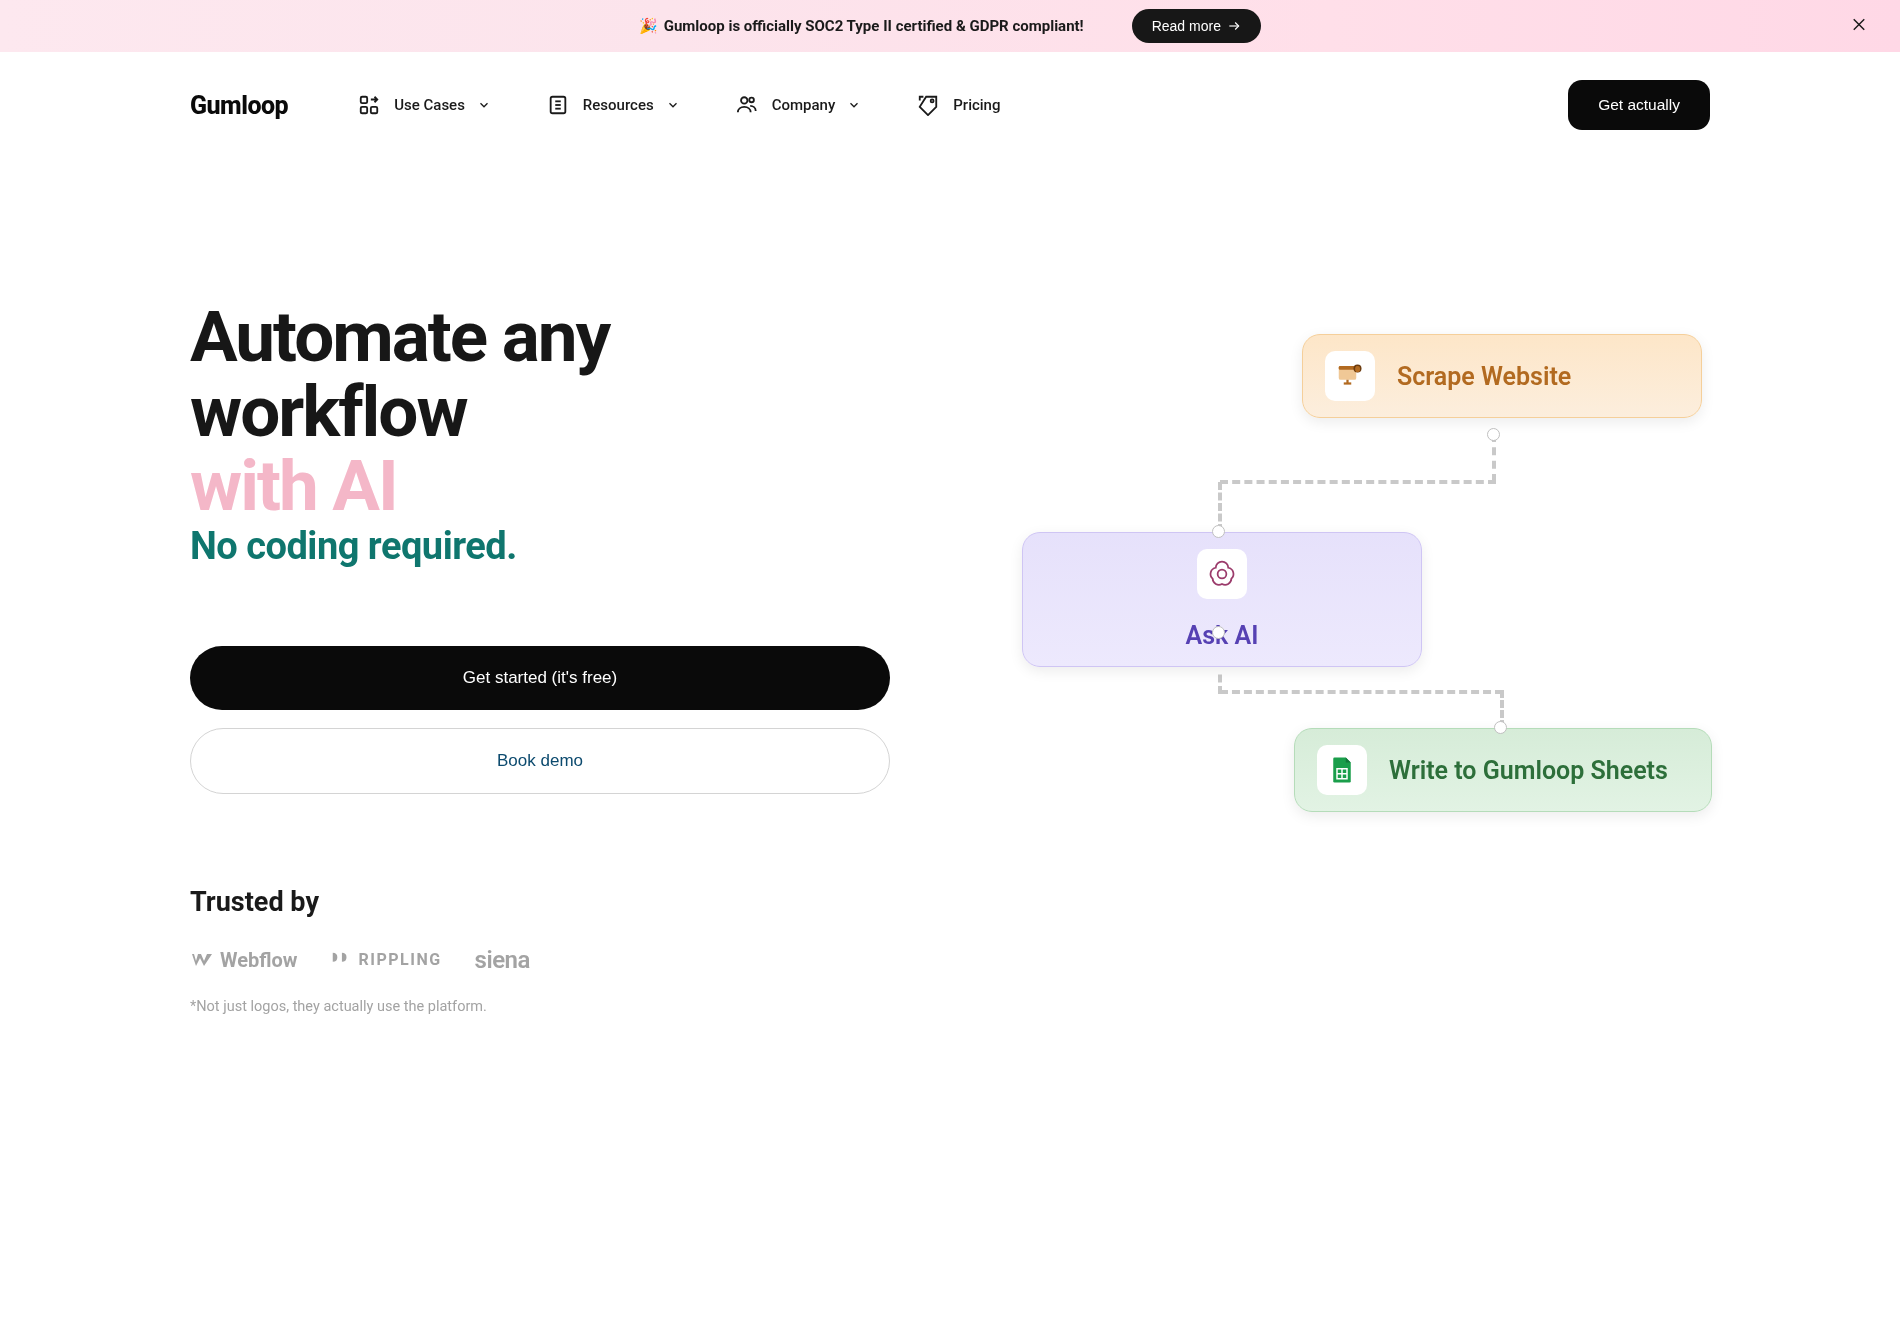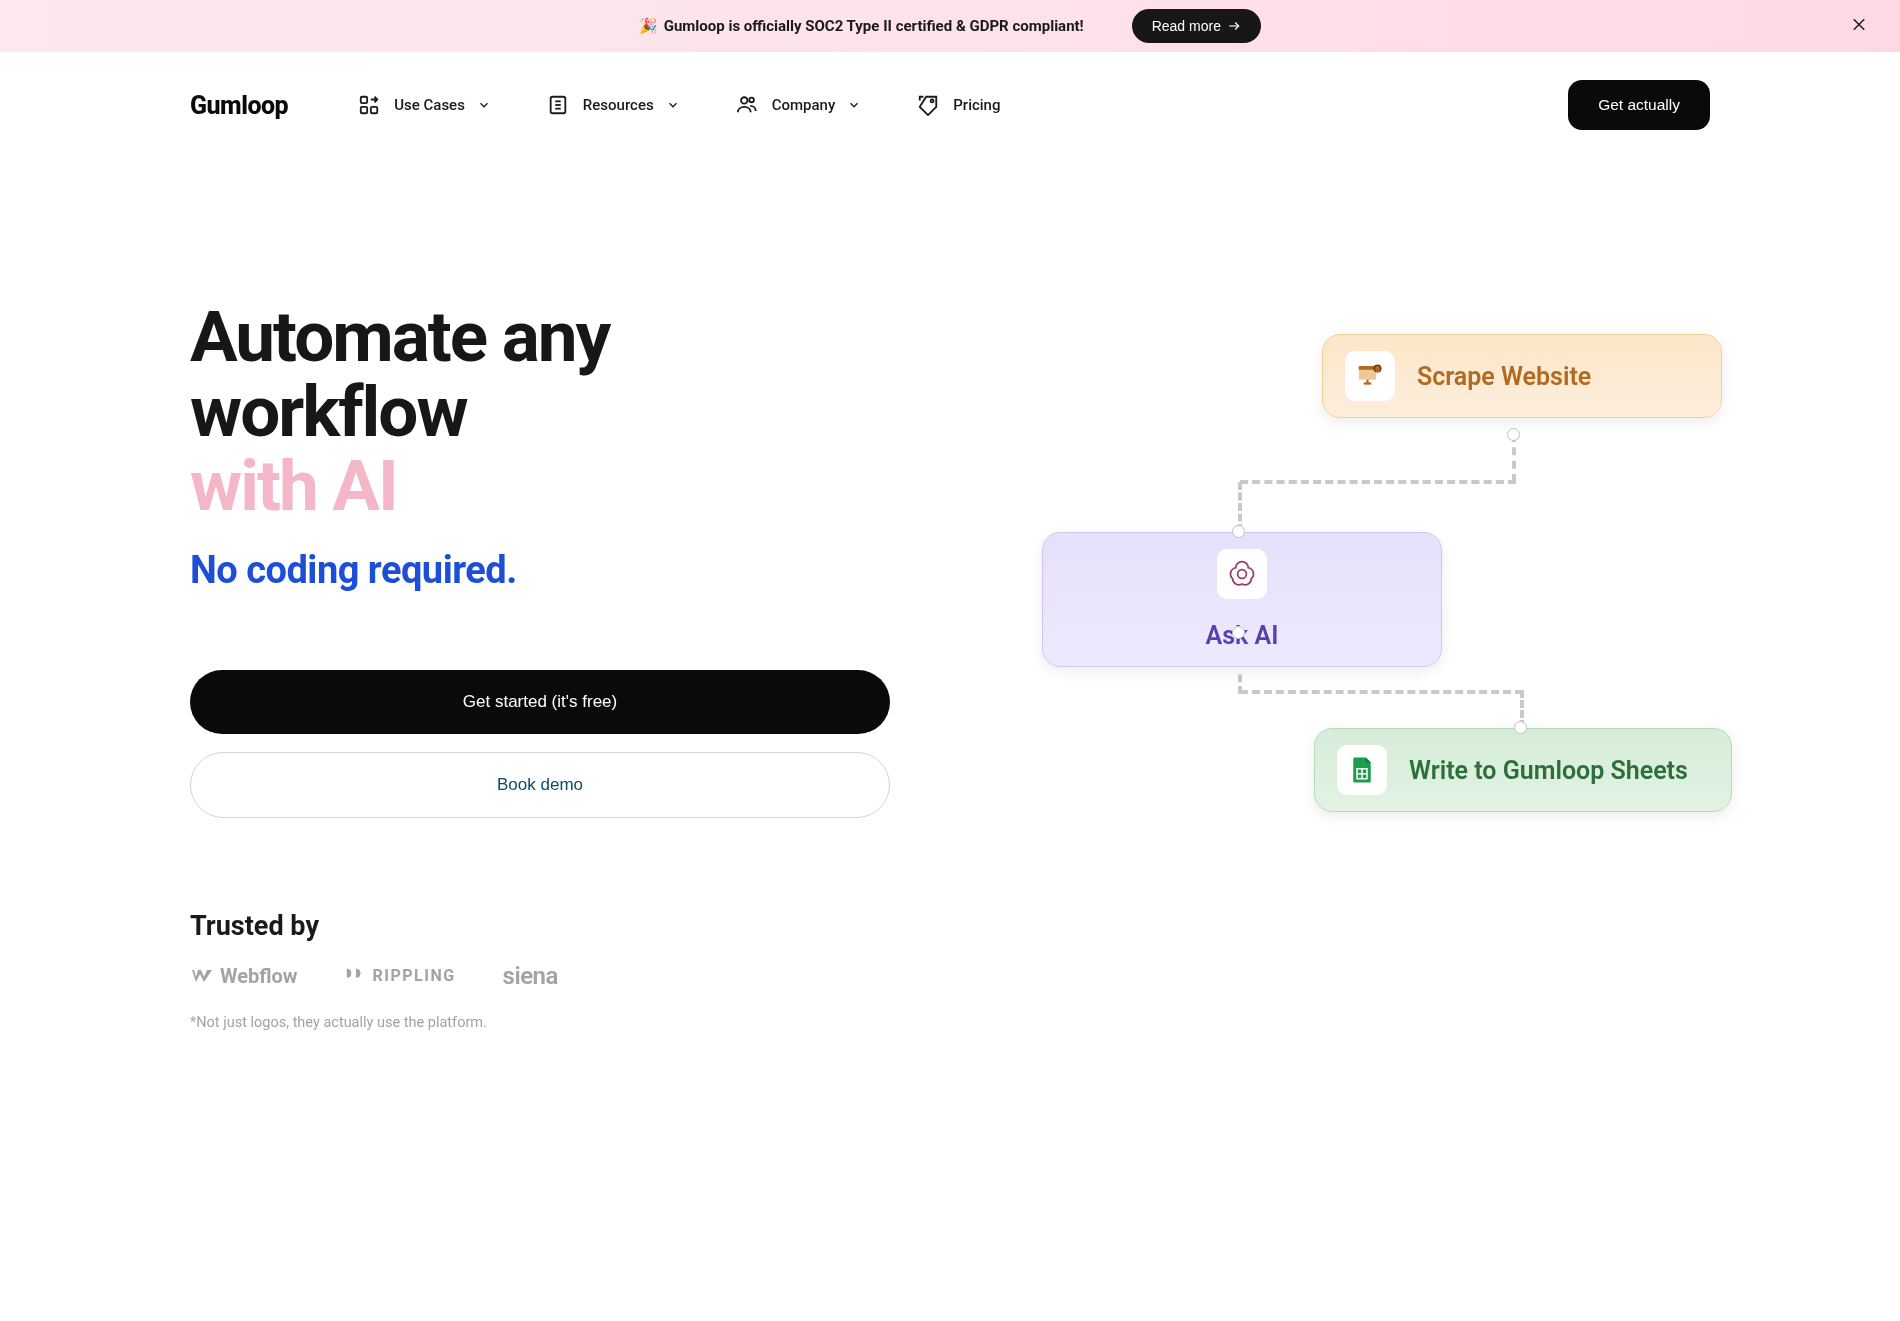--- a/index.html
+++ b/index.html
@@ -150,22 +150,21 @@
 }
 
 .hero-accent {
   color: #f4b7c8;
   display: block;
 }
 
 .hero-subtitle {
   font-size: 38px;
   font-weight: 700;
-  color: #1d4ed8;
-  margin-top: 24px;
+  color: #0f766e;
   letter-spacing: -0.5px;
 }
 
 .hero-cta {
   display: flex;
   gap: 18px;
   margin-top: 78px;
   flex-direction: column;
 }
 
@@ -197,22 +196,22 @@
 
 .trusted-title {
   font-size: 27px;
   font-weight: 700;
   color: #1a1a1a;
 }
 
 .trusted-logos {
   display: flex;
   align-items: center;
-  gap: 47px;
-  margin-top: 20px;
+  gap: 33px;
+  margin-top: 28px;
 }
 
 .company-logo {
   display: flex;
   align-items: center;
   gap: 6px;
   color: #a3a3a3;
   font-weight: 700;
 }
 
@@ -236,21 +235,21 @@
 }
 
 
 .hero-right {
   flex: 1;
   position: relative;
 }
 
 .workflow-canvas {
   position: absolute;
-  left: 152px;
+  left: 132px;
   top: -10px;
   width: 700px;
   height: 560px;
   text-decoration: underline;
 }
 
 .wf-card {
   position: absolute;
   display: flex;
   align-items: center;

